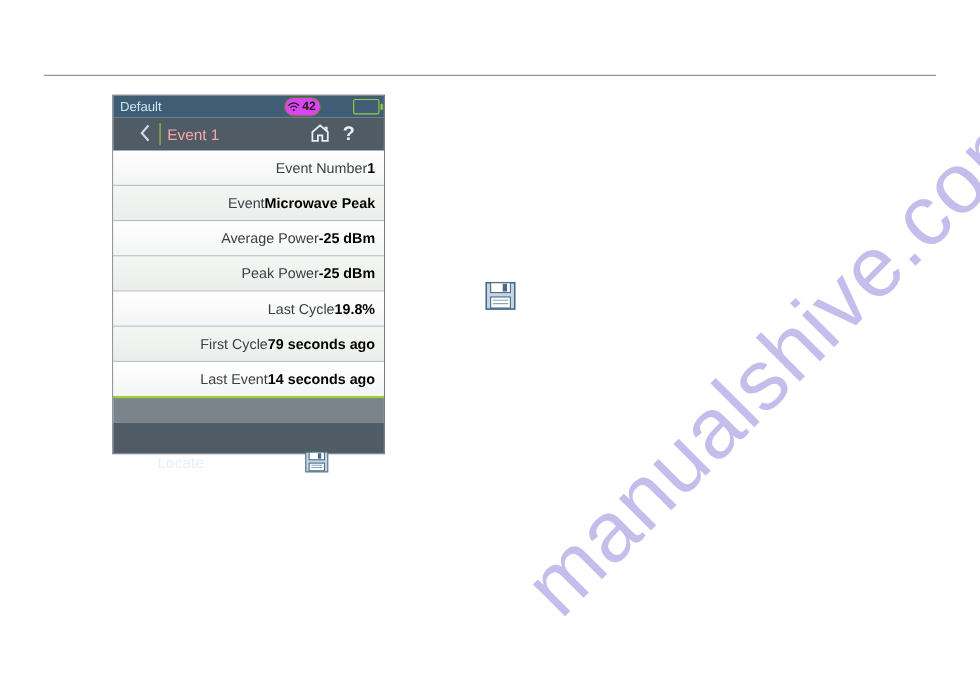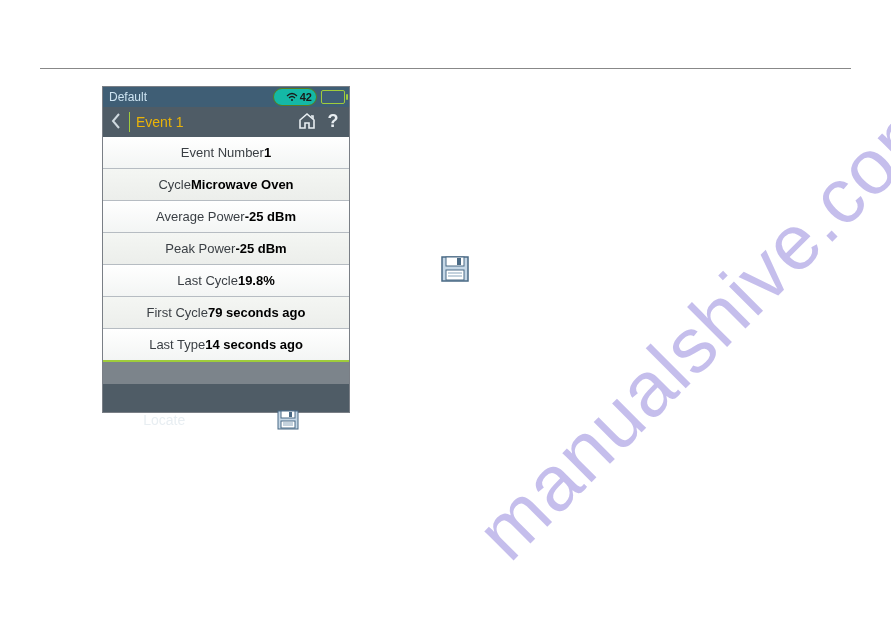--- a/index.html
+++ b/index.html
@@ -27,27 +27,28 @@
     background: #fff;
   }
   .status-bar {
     height: 20px;
     background: #3f5e75;
     color: #cde4f2;
     display: flex;
     align-items: center;
     padding: 0 4px;
     font-size: 12px;
+    gap: 25px;
   }
   .status-title { flex: 1; padding-left: 2px; }
   .wifi-badge {
-    background: #14b8a6;
+    background: #d946ef;
     color: #1a1a1a;
     border-radius: 9px;
-    padding: 0 4px 0 12px;
+    padding: 0 4px 0 2px;
     font-size: 11px;
     font-weight: bold;
     display: flex;
     align-items: center;
     gap: 2px;
     height: 16px;
     margin-right: 4px;
     border: 1px solid #5a7a20;
   }
   .wifi-badge svg { width: 12px; height: 10px; }
@@ -69,40 +70,40 @@
     border-radius: 1px;
   }
   .battery-fill {
     background: #9fcc3b;
     height: 100%;
     width: 100%;
   }
   .nav-bar {
     height: 30px;
     background: #4f5c66;
-    color: #eab308;
-    display: flex;
-    align-items: center;
-    padding: 0 6px;
+    color: #fca5a5;
+    display: flex;
+    align-items: center;
+    padding: 0 22px;
     font-size: 14px;
     gap: 6px;
   }
   .nav-back svg { width: 14px; height: 18px; stroke: #d0dae0; stroke-width: 2; fill: none; }
   .nav-sep {
     width: 1px;
     height: 20px;
     background: #9fcc3b;
   }
   .nav-title { flex: 1; }
   .nav-icon svg { width: 20px; height: 20px; fill: #e8eef2; }
 
   .rows { }
   .row {
     display: flex;
-    justify-content: center;
+    justify-content: flex-end;
     align-items: center;
     padding: 8px 8px;
     border-top: 1px solid #b6bcc2;
     font-size: 13px;
     background: linear-gradient(#ffffff, #f3f5f4);
   }
   .row:first-child { border-top: none; }
   .row:nth-child(even) {
     background: linear-gradient(#f4f6f3, #eceeeb);
   }
@@ -198,41 +199,41 @@
       </svg>
     </span>
   </div>
 
   <div class="rows">
     <div class="row">
       <span class="label">Event Number</span>
       <span class="value">1</span>
     </div>
     <div class="row">
-      <span class="label">Cycle</span>
-      <span class="value">Microwave Oven</span>
+      <span class="label">Event</span>
+      <span class="value">Microwave Peak</span>
     </div>
     <div class="row">
       <span class="label">Average Power</span>
       <span class="value">-25 dBm</span>
     </div>
     <div class="row">
       <span class="label">Peak Power</span>
       <span class="value">-25 dBm</span>
     </div>
     <div class="row">
       <span class="label">Last Cycle</span>
       <span class="value">19.8%</span>
     </div>
     <div class="row">
       <span class="label">First Cycle</span>
       <span class="value">79  seconds ago</span>
     </div>
     <div class="row">
-      <span class="label">Last Type</span>
+      <span class="label">Last Event</span>
       <span class="value">14  seconds ago</span>
     </div>
   </div>
 
   <div class="spacer"></div>
 
   <div class="footer">
     <div class="footer-btn">
       <span>Locate</span>
     </div>

